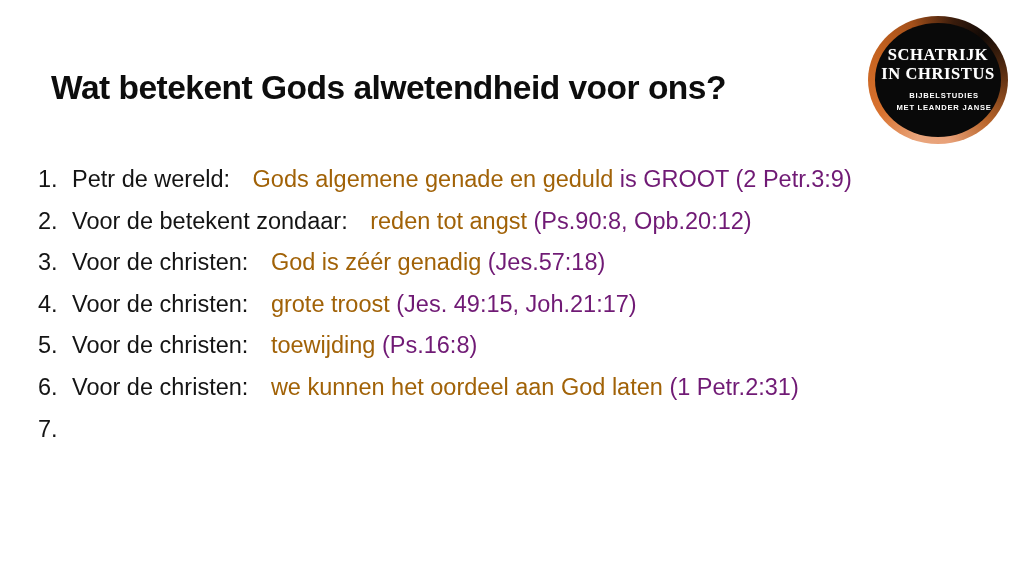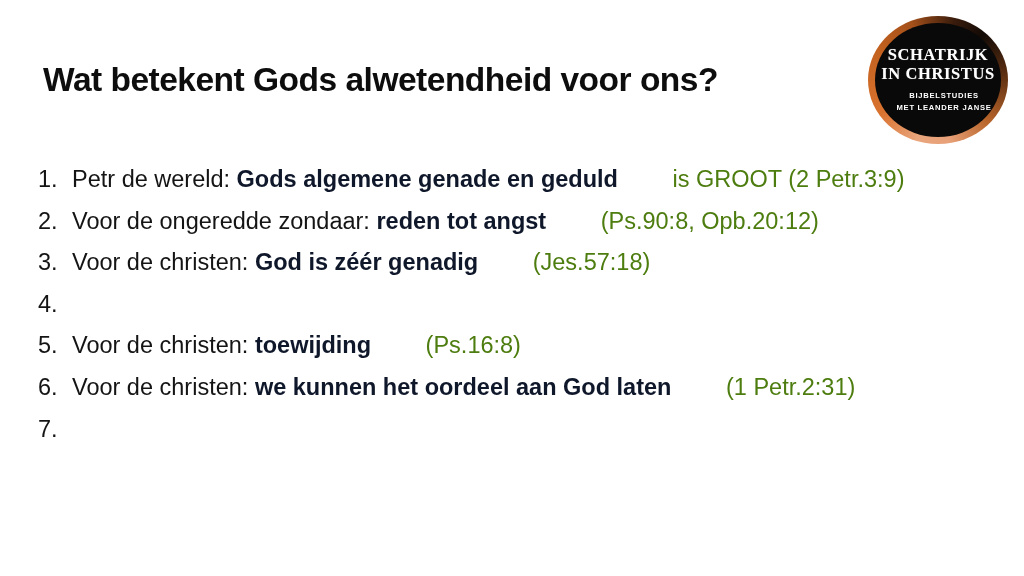--- a/index.html
+++ b/index.html
@@ -85,21 +85,21 @@
     margin-left: 12px;
   }
   .logo-sub span { display: block; }
 
   
   .slide-title {
     position: absolute;
     top: 57px;
     left: 39px;
     width: 800px;
-    margin: 4px;
+    margin: 12px;
     font-size: 33.5px;
     font-weight: bold;
     color: #0d0d0d;
     letter-spacing: -0.5px;
     line-height: 1.15;
   }
 
   
   .points {
     position: absolute;
@@ -121,24 +121,25 @@
   }
   .point-num {
     width: 34px;
     flex: 0 0 34px;
     color: #141414;
   }
   .point-text {
     flex: 0 1 auto;
   }
   .hl {
-    color: #0f172a;
-    font-weight: bold;
+    color: #a16207;
+    font-weight: normal;
+    margin-left: 16px;
   }
-  .tail { color: #4d7c0f; padding-left: 48px; }
+  .tail { color: #701a75; }
 </style>
 </head>
 <body>
 
 <div id="slide">
 
   <div class="logo">
     <div class="logo-ring"></div>
     <div class="logo-disc">
       <div class="logo-title">
@@ -156,30 +157,31 @@
 
   <ol class="points">
 
     <li class="point">
       <span class="point-num">1.</span>
       <span class="point-text"><span>Petr de wereld: </span><span class="hl">Gods algemene genade en geduld</span><span class="tail"> is GROOT (2 Petr.3:9)</span></span>
     </li>
 
     <li class="point">
       <span class="point-num">2.</span>
-      <span class="point-text"><span>Voor de ongeredde zondaar: </span><span class="hl">reden tot angst</span><span class="tail"> (Ps.90:8, Opb.20:12)</span></span>
+      <span class="point-text"><span>Voor de betekent zondaar: </span><span class="hl">reden tot angst</span><span class="tail"> (Ps.90:8, Opb.20:12)</span></span>
     </li>
 
     <li class="point">
       <span class="point-num">3.</span>
       <span class="point-text"><span>Voor de christen: </span><span class="hl">God is zéér genadig</span><span class="tail"> (Jes.57:18)</span></span>
     </li>
 
     <li class="point">
       <span class="point-num">4.</span>
+      <span class="point-text"><span>Voor de christen: </span><span class="hl">grote troost</span><span class="tail"> (Jes. 49:15, Joh.21:17)</span></span>
     </li>
 
     <li class="point">
       <span class="point-num">5.</span>
       <span class="point-text"><span>Voor de christen: </span><span class="hl">toewijding</span><span class="tail"> (Ps.16:8)</span></span>
     </li>
 
     <li class="point">
       <span class="point-num">6.</span>
       <span class="point-text"><span>Voor de christen: </span><span class="hl">we kunnen het oordeel aan God laten</span><span class="tail"> (1 Petr.2:31)</span></span>

